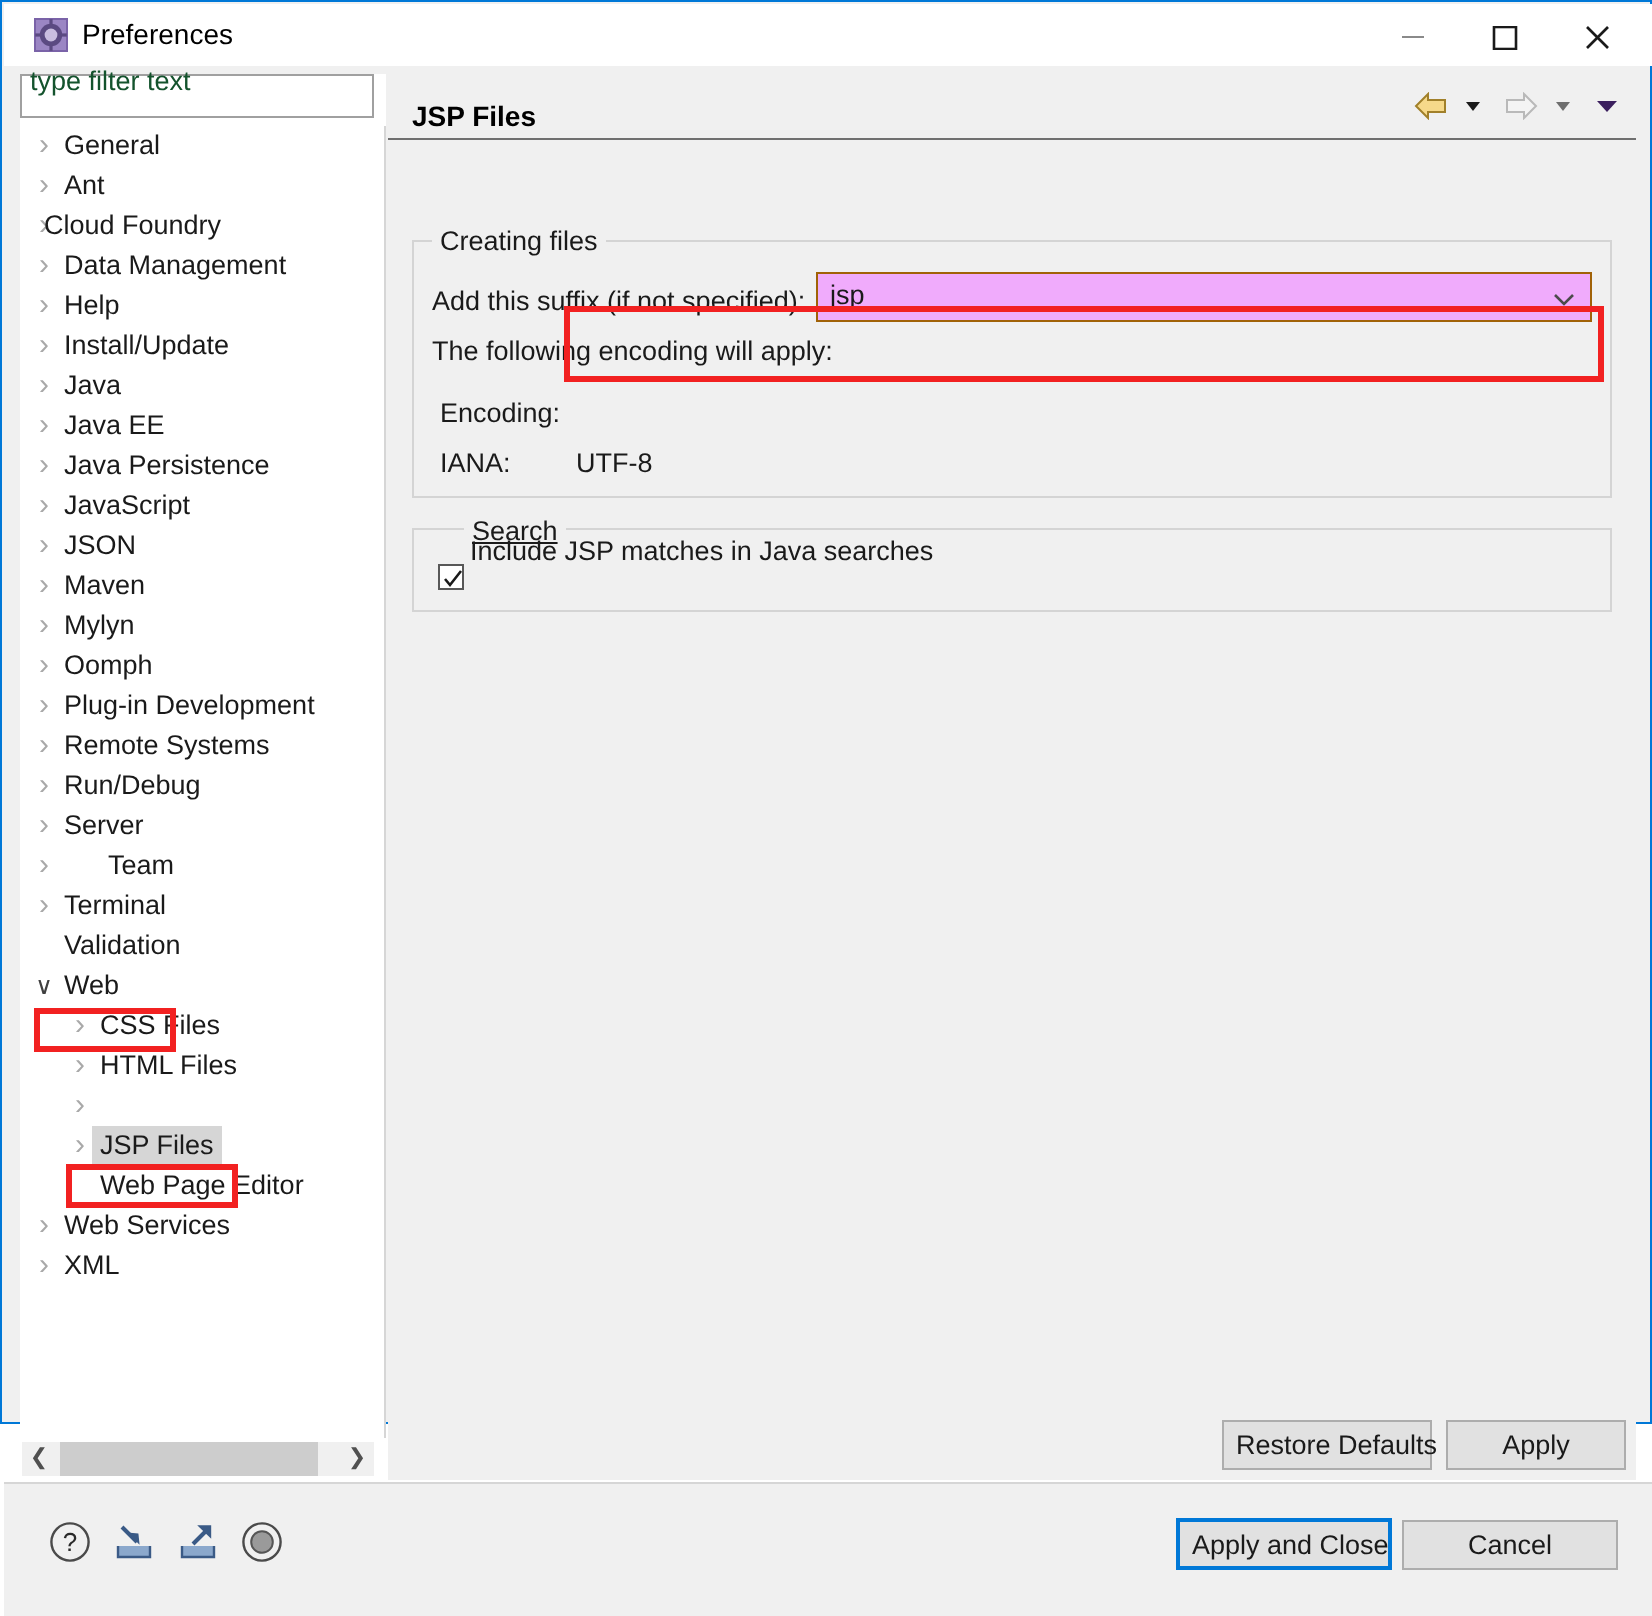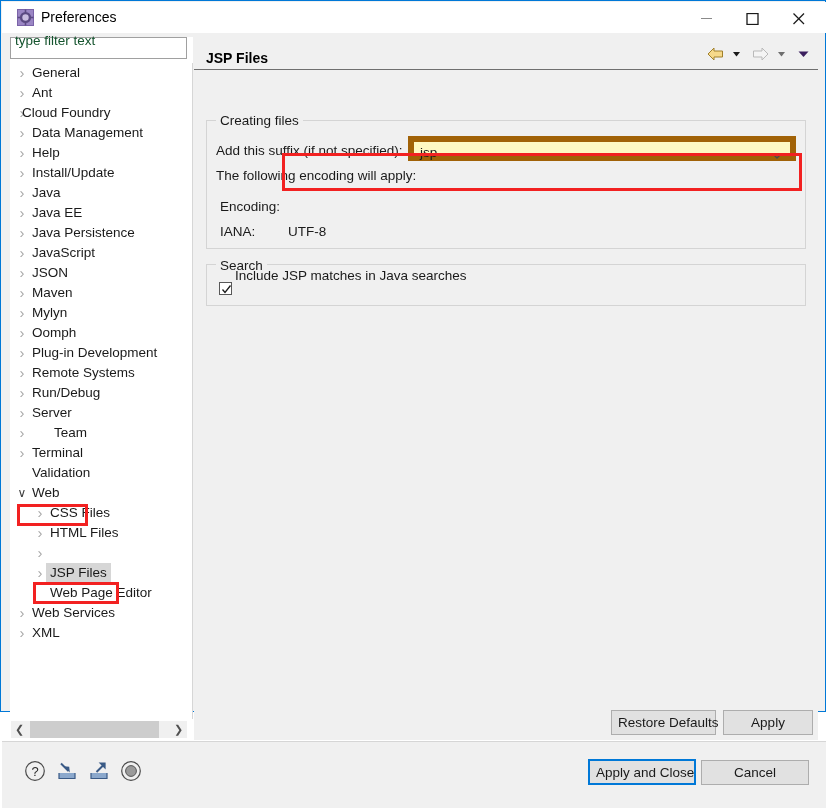--- a/index.html
+++ b/index.html
@@ -188,22 +188,22 @@
     position: absolute;
     font-size: 13.5px;
     color: #1a1a1a;
     white-space: nowrap;
   }
 
   
   .combo {
     position: absolute;
     box-sizing: border-box;
-    border: 6px solid #a16207;
-    background: #fef9c3;
+    border: 1px solid #a16207;
+    background: #f0abfc;
   }
   .combo .ctext {
     position: absolute;
     left: 6px; top: 3px;
     font-size: 13.5px;
     color: #1a1a1a;
     white-space: nowrap;
   }
   .combo .carrow {
     position: absolute;
@@ -473,21 +473,21 @@
 
     <div class="flabel" style="left:22px; top:131px;">The following encoding will apply:</div>
 
     <div class="flabel" style="left:26px; top:162px;">Encoding:</div>
 
 
     <div class="flabel" style="left:26px; top:187px;">IANA:</div>
     <div class="flabel" style="left:94px; top:187px;">UTF-8</div>
 
     <div class="groupbox" style="left:12px; top:227px; width:600px; height:42px;"></div>
-    <div class="group-legend" style="left:22px; top:221px;">Search</div>
+    <div class="group-legend" style="left:38px; top:221px;text-decoration:underline;">Search</div>
 
     <div id="cb-box" style="left:25px; top:245px;">
       <svg width="11" height="11" viewBox="0 0 11 11">
         <path d="M1.5 5.5 L4 8.5 L9.5 1.5" fill="none" stroke="#1a1a1a" stroke-width="1.3"></path>
       </svg>
     </div>
     <div class="flabel" style="left:41px; top:231px;">Include JSP matches in Java searches</div>
 
     <button class="btn" style="left:417px; top:673px; width:105px; height:25px;">Restore Defaults</button>
     <button class="btn" style="left:529px; top:673px; width:90px; height:25px;">Apply</button>

